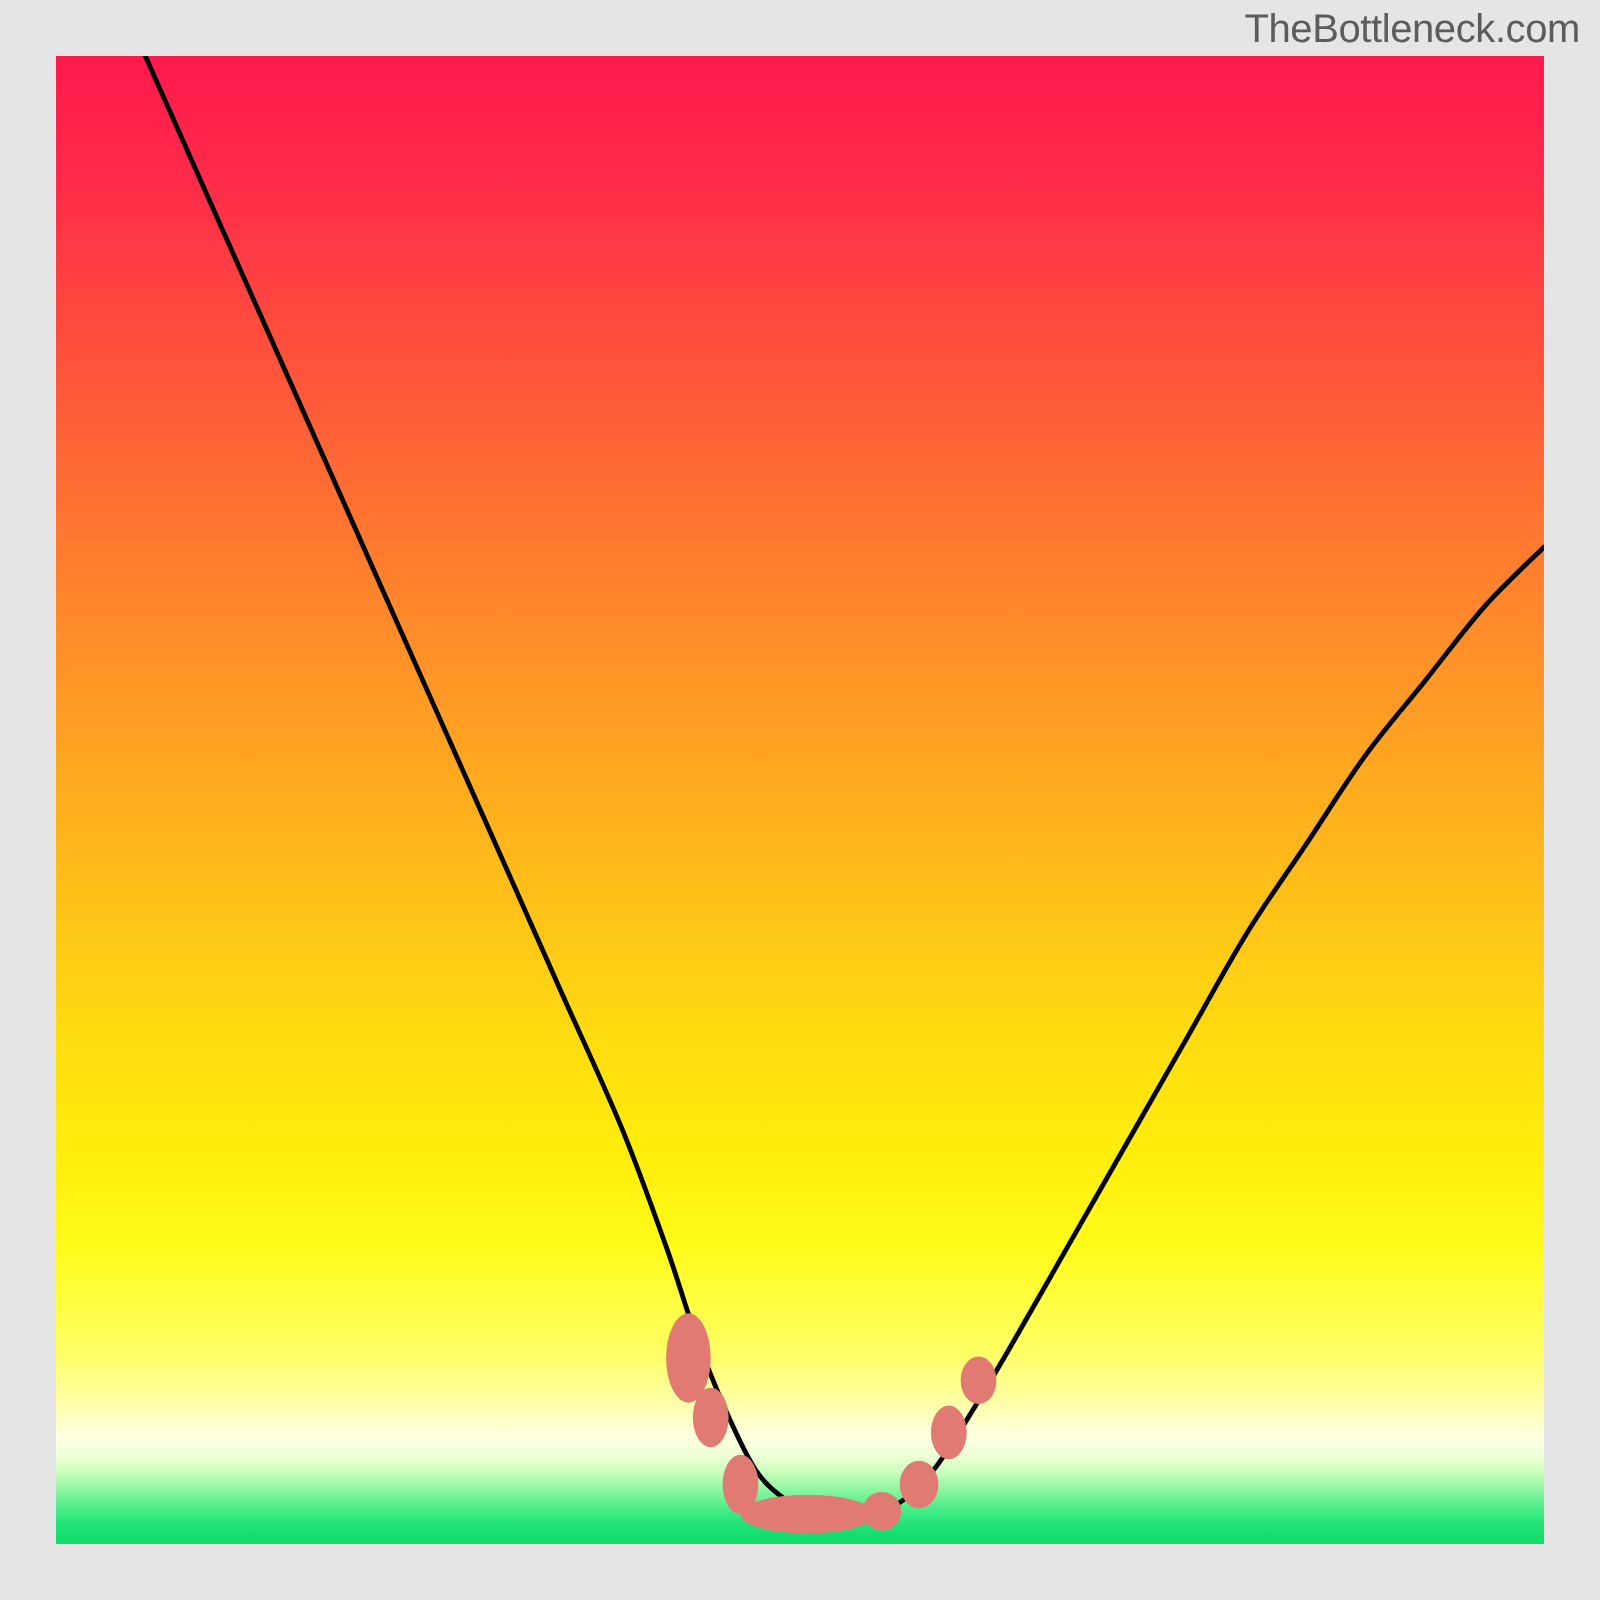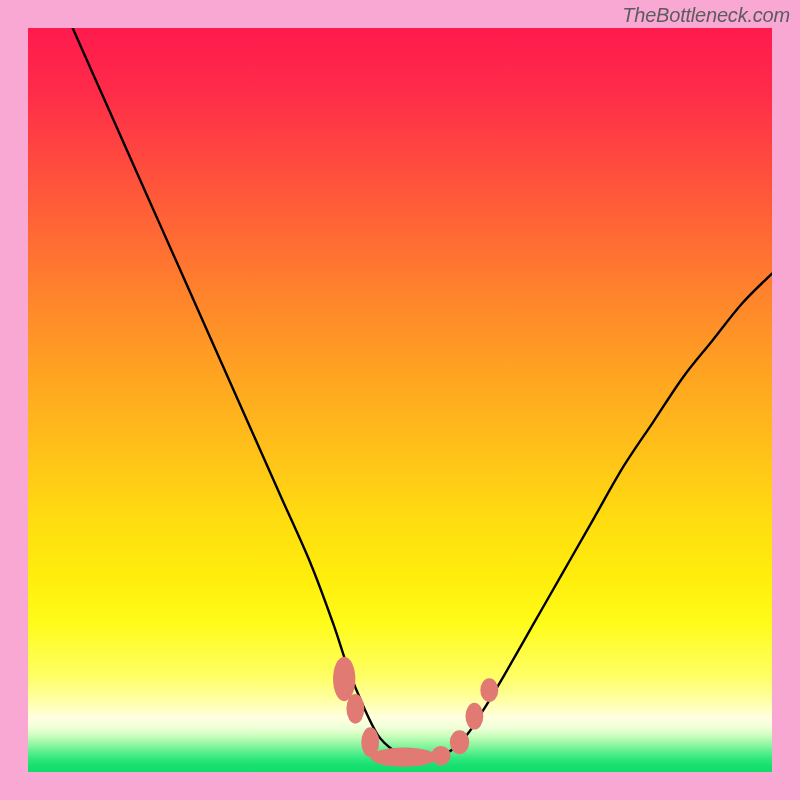--- a/index.html
+++ b/index.html
@@ -9,22 +9,21 @@
     height: 800px;
     background: #000;
     overflow: hidden;
   }
   .frame {
     position: absolute;
     left: 0;
     top: 0;
     width: 800px;
     height: 800px;
-    background: #f9a8d4;
-    font-style: italic;
+    background: #e5e5e5;
   }
   .plot-area {
     position: absolute;
     left: 28px;
     top: 28px;
     width: 744px;
     height: 744px;
     overflow: hidden;
   }
   .gradient {

